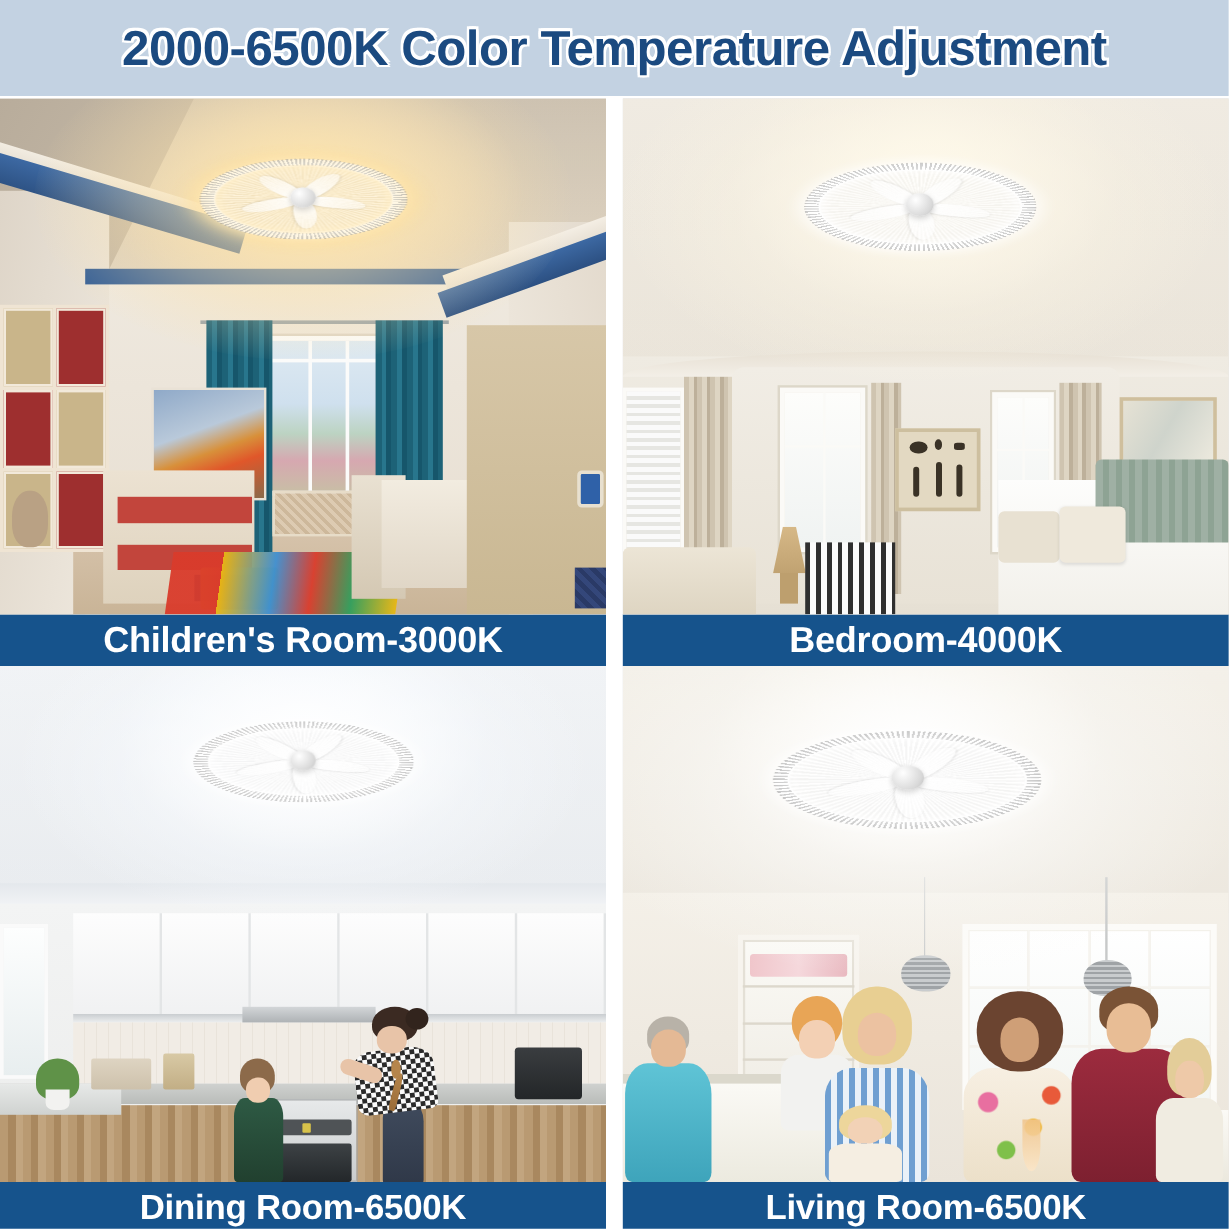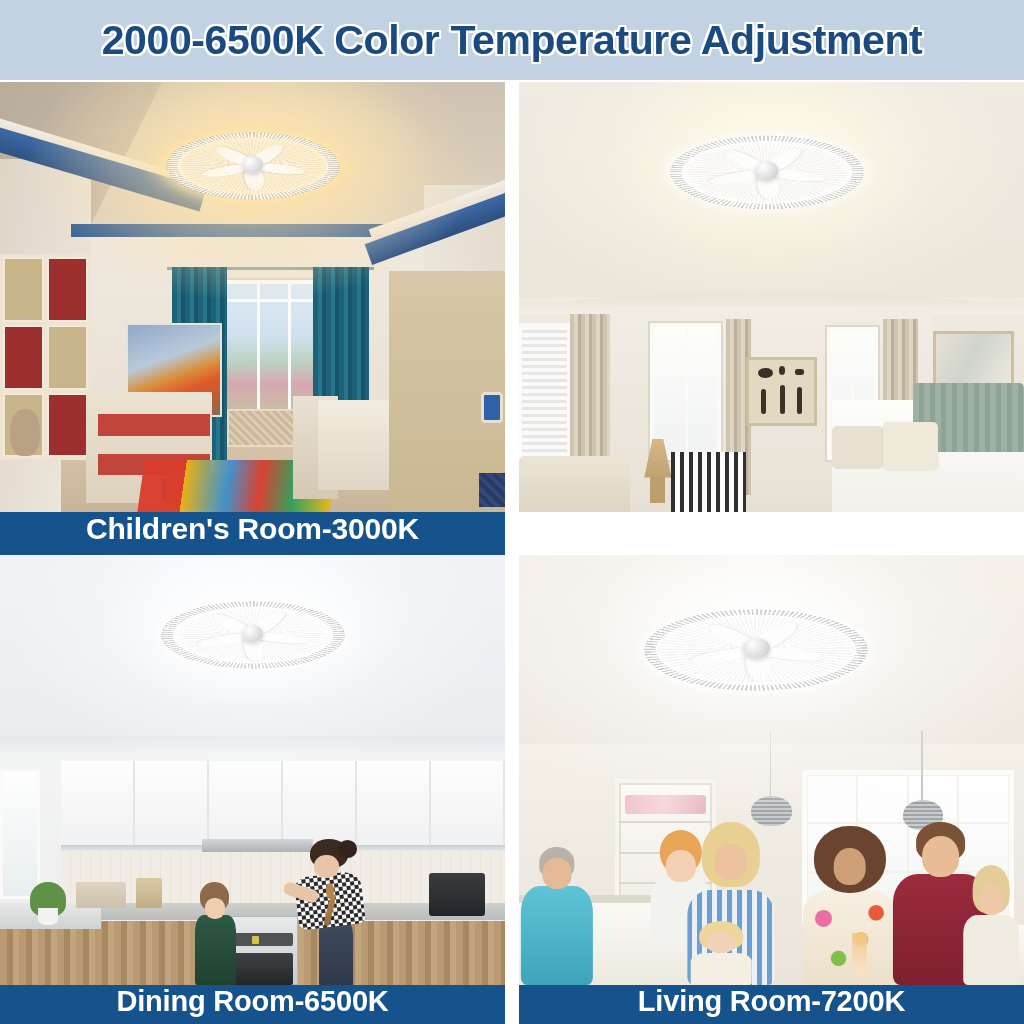--- a/index.html
+++ b/index.html
@@ -38,21 +38,21 @@
   .cell { position:relative; overflow:hidden; background:#ddd; }
   .cell-r1c1 { grid-column:1; grid-row:1; }
   .cell-r1c2 { grid-column:3; grid-row:1; }
   .cell-r2c1 { grid-column:1; grid-row:3; }
   .cell-r2c2 { grid-column:3; grid-row:3; }
 
   .scene { position:absolute; inset:0; overflow:hidden; }
 
   
   .label-bar {
-    display:flex; justify-content:center;
+    display:flex; align-items:center; justify-content:center;
     background:#16538c; color:#ffffff;
     font-size:30px; font-weight:bold; letter-spacing:-0.2px;
   }
   .lbl-r1c1 { grid-column:1; grid-row:2; }
   .lbl-r1c2 { grid-column:3; grid-row:2; }
   .lbl-r2c1 { grid-column:1; grid-row:4; }
   .lbl-r2c2 { grid-column:3; grid-row:4; }
   .lbl-r2c1 .label-text, .lbl-r2c2 .label-text { font-size:29px; }
 
   
@@ -713,20 +713,23 @@
             <div class="blade b2"></div>
             <div class="blade b3"></div>
             <div class="blade b4"></div>
             <div class="blade b5"></div>
           </div>
           <div class="fan-hub"></div>
         </div>
       </div>
     </div>
 
+    <div class="label-bar lbl-r1c2">
+      <span class="label-text">Bedroom-4000K</span>
+    </div>
 
     <div class="cell cell-r2c1">
       <div class="scene s3">
         <div class="s3-ceil"></div>
         <div class="s3-ceil-band"></div>
         <div class="s3-wall"></div>
         <div class="s3-win"></div>
 
         <div class="s3-upper">
           <span></span>
@@ -880,17 +883,17 @@
             <div class="blade b3"></div>
             <div class="blade b4"></div>
             <div class="blade b5"></div>
           </div>
           <div class="fan-hub"></div>
         </div>
       </div>
     </div>
 
     <div class="label-bar lbl-r2c2">
-      <span class="label-text">Living Room-7200K</span>
+      <span class="label-text">Living Room-6500K</span>
     </div>
 
   </div>
 </div>
 
 </body></html>

